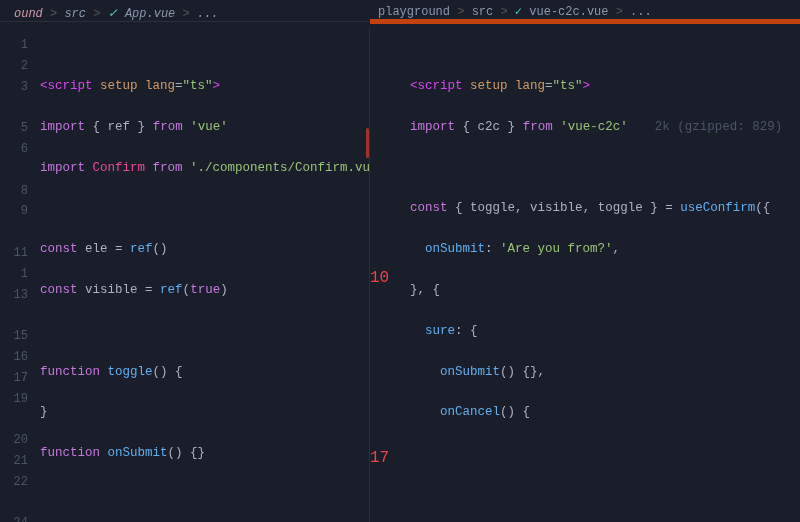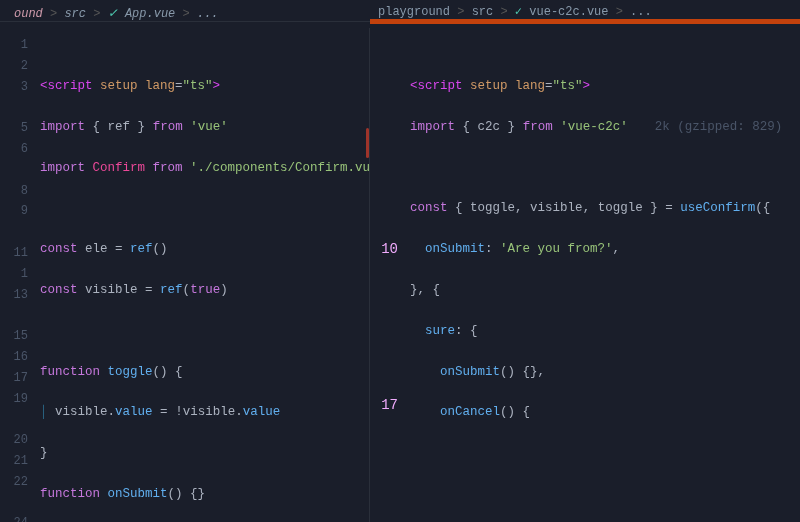--- a/index.html
+++ b/index.html
@@ -94,23 +94,23 @@
       color: #4a5568;
       font-size: 12px;
       line-height: 1.6;
       user-select: none;
       padding-right: 8px;
     }
 
     .line-numbers-right {
       width: 36px;
       padding: 8px 0;
-      text-align: right;
-      color: #f0abfc;
-      font-size: 14px;
+      text-align: left;
+      color: #ef4444;
+      font-size: 16px;
       line-height: 1.6;
       user-select: none;
       padding-right: 8px;
     }
 
     .code-content {
       flex: 1;
       padding: 8px 0;
       overflow: hidden;
       line-height: 1.6;
@@ -215,21 +215,20 @@
         <div class="code-content">
           <code>
 <span class="line"><span class="tag">&lt;script</span> <span class="attr">setup</span> <span class="attr">lang</span>=<span class="str">"ts"</span><span class="tag">&gt;</span></span>
 <span class="line"><span class="kw">import</span> <span class="punc">{</span> <span class="var">ref</span> <span class="punc">}</span> <span class="kw">from</span> <span class="str">'vue'</span></span>
 <span class="line"><span class="kw">import</span> <span class="type">Confirm</span> <span class="kw">from</span> <span class="str">'./components/Confirm.vue'</span></span>
 <span class="empty-line">&nbsp;</span>
 <span class="line"><span class="kw">const</span> <span class="var">ele</span> <span class="op">=</span> <span class="fn">ref</span><span class="punc">()</span></span>
 <span class="line"><span class="kw">const</span> <span class="var">visible</span> <span class="op">=</span> <span class="fn">ref</span><span class="punc">(</span><span class="kw">true</span><span class="punc">)</span></span>
 <span class="empty-line">&nbsp;</span>
 <span class="line"><span class="kw">function</span> <span class="fn">toggle</span><span class="punc">() {</span></span>
-<span class="line"><span style="color:#2a6a8a;">│</span> <span class="var">visible</span><span class="punc">.</span><span class="prop">value</span> <span class="op">=</span> <span class="op">!</span><span class="var">visible</span><span class="punc">.</span><span class="prop">value</span></span>
 <span class="line"><span class="punc">}</span></span>
 <span class="line"><span class="kw">function</span> <span class="fn">onSubmit</span><span class="punc">() {}</span></span>
 
 
 
 
 
 
 
 

